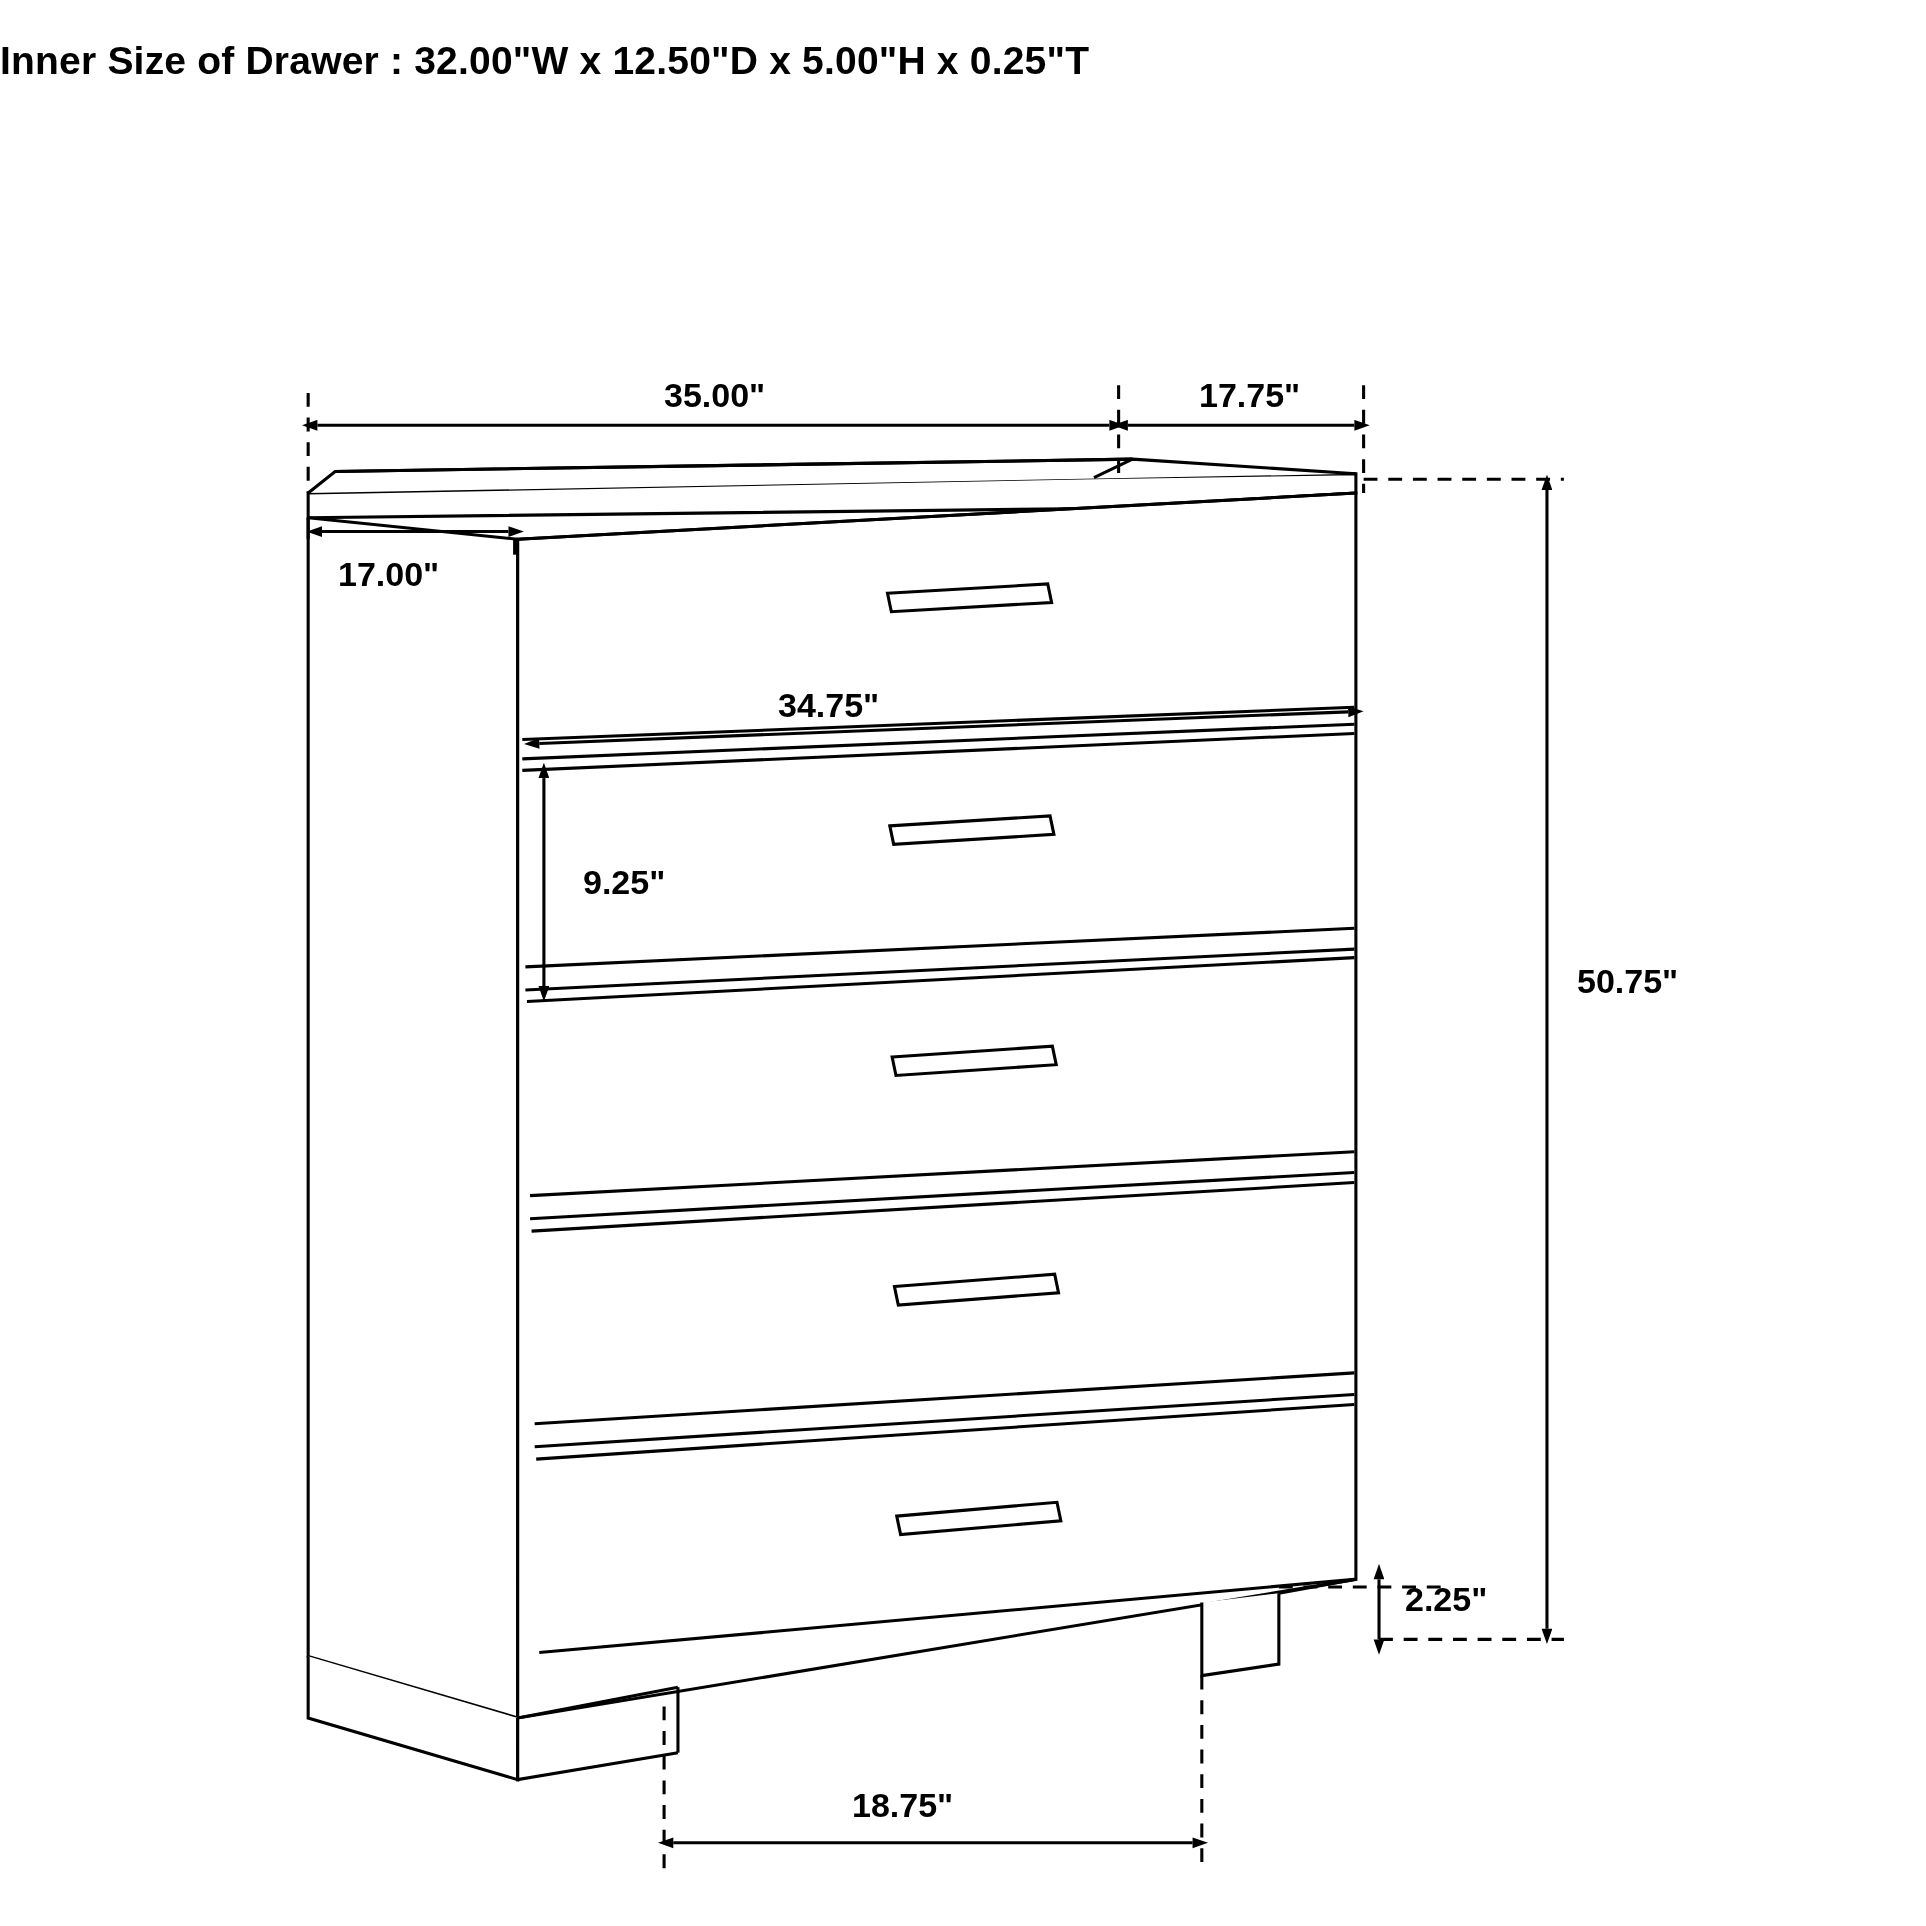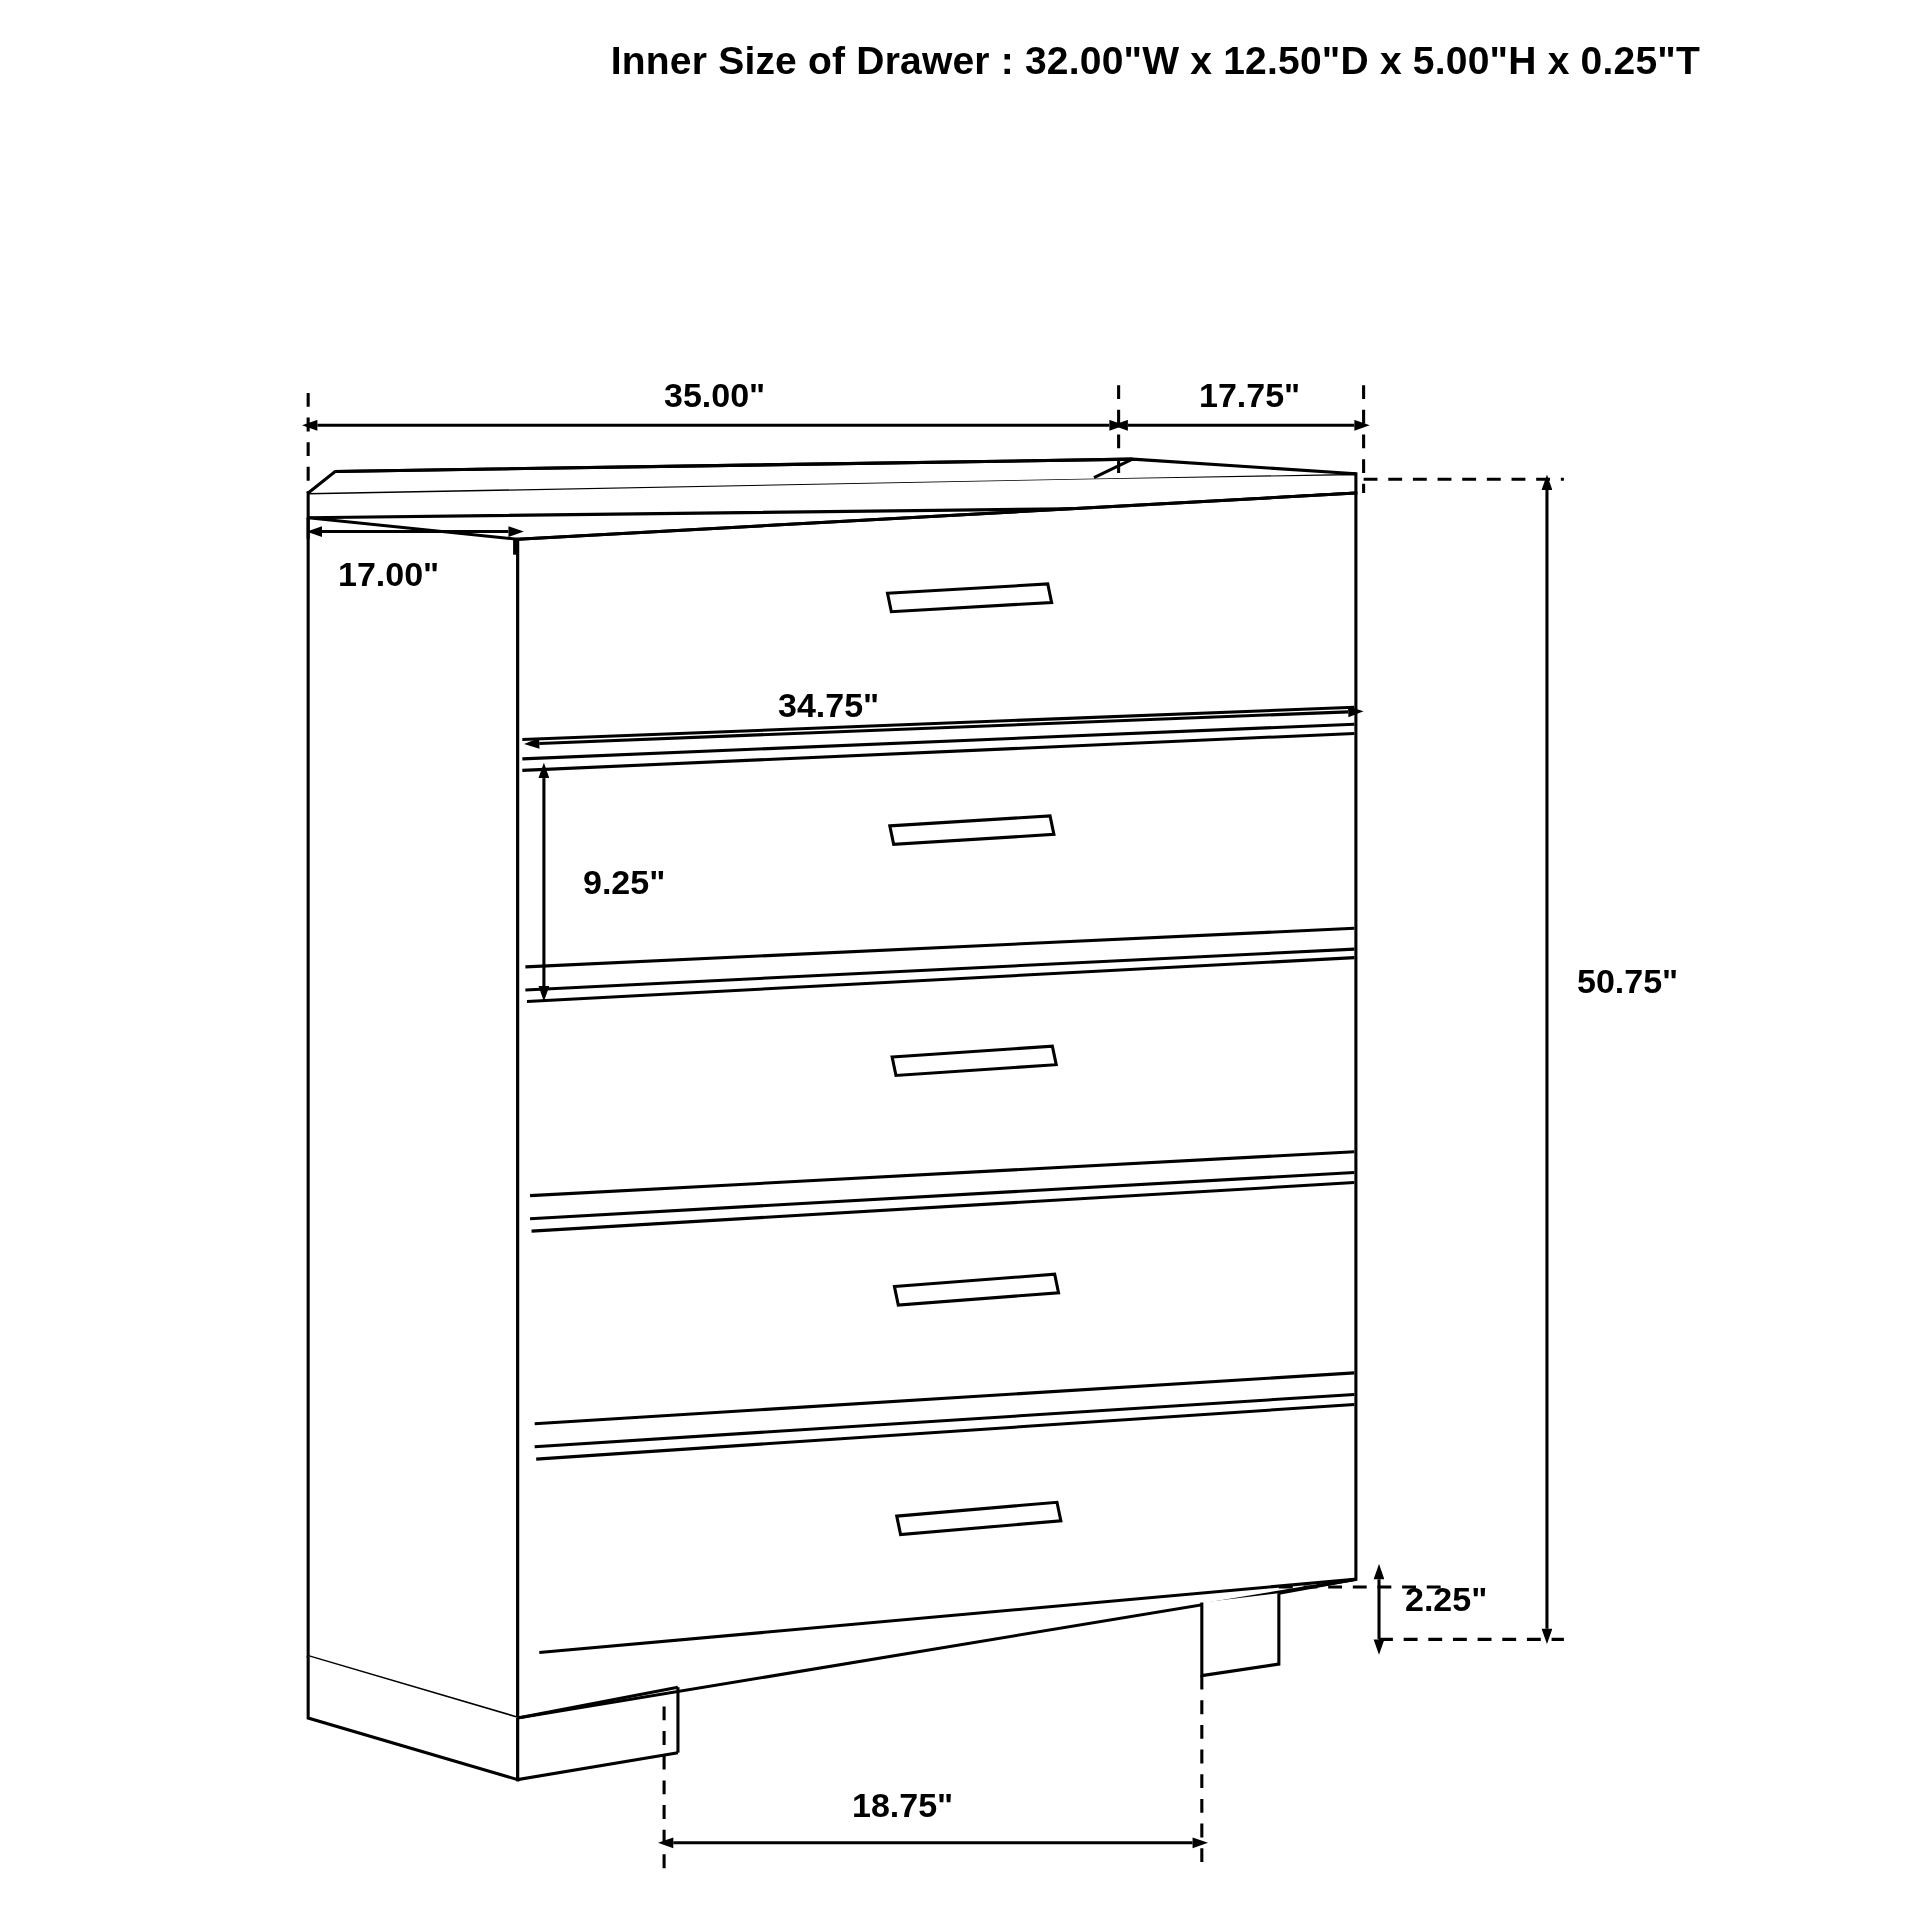--- a/index.html
+++ b/index.html
@@ -20,21 +20,21 @@
     left: 0;
     top: 0;
     width: 1926px;
     height: 1926px;
   }
   .title {
     position: absolute;
     left: 0;
     top: 39px;
     width: 1700px;
-    text-align: right;
+    text-align: left;
     font-size: 39px;
     font-weight: bold;
     letter-spacing: 0.2px;
     white-space: nowrap;
   }
   svg.diagram {
     position: absolute;
     left: 0;
     top: 0;
     width: 1926px;

